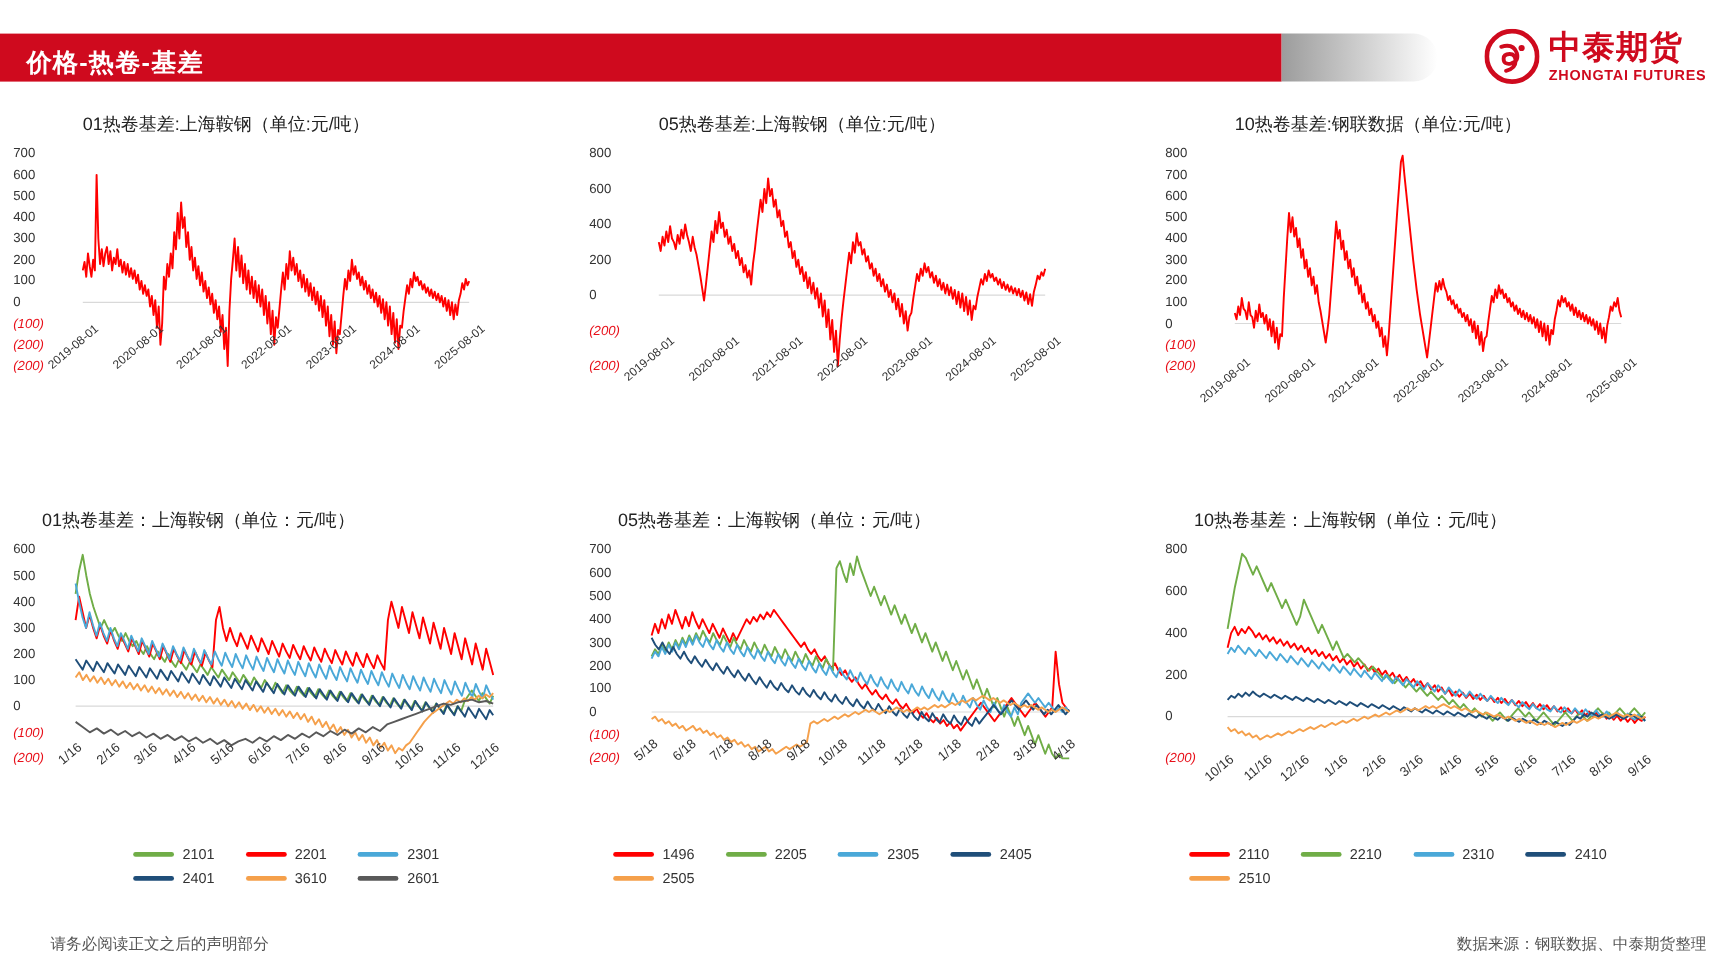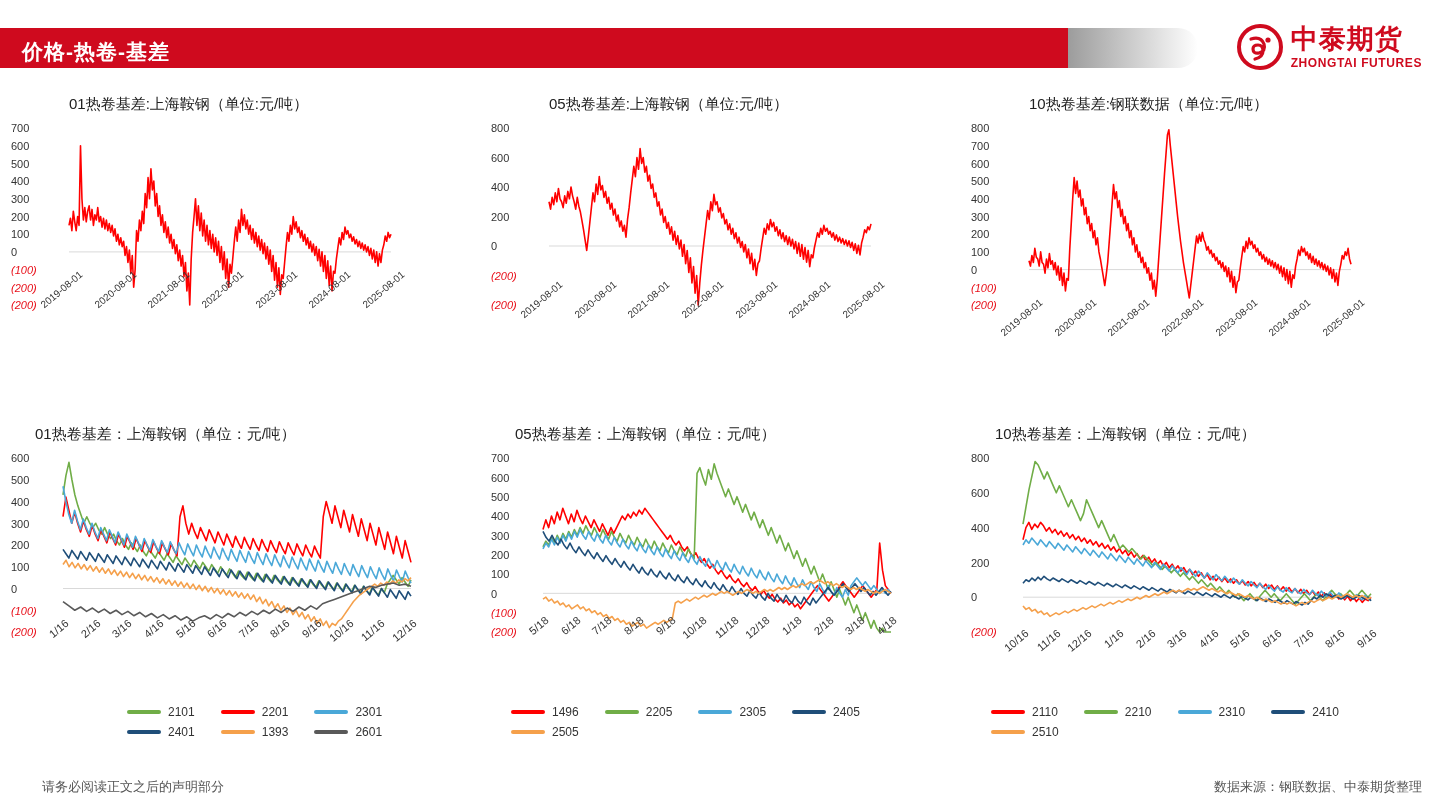--- a/index.html
+++ b/index.html
@@ -208,40 +208,40 @@
           <div class="xlab2" style="left: 75.2727px; width: 40px; text-align: right; top: 166.5px;">3/16</div>
           <div class="xlab2" style="left: 106.909px; width: 40px; text-align: right; top: 166.5px;">4/16</div>
           <div class="xlab2" style="left: 138.545px; width: 40px; text-align: right; top: 166.5px;">5/16</div>
           <div class="xlab2" style="left: 170.182px; width: 40px; text-align: right; top: 166.5px;">6/16</div>
           <div class="xlab2" style="left: 201.818px; width: 40px; text-align: right; top: 166.5px;">7/16</div>
           <div class="xlab2" style="left: 233.455px; width: 40px; text-align: right; top: 166.5px;">8/16</div>
           <div class="xlab2" style="left: 265.091px; width: 40px; text-align: right; top: 166.5px;">9/16</div>
           <div class="xlab2" style="left: 296.727px; width: 40px; text-align: right; top: 166.5px;">10/16</div>
           <div class="xlab2" style="left: 328.364px; width: 40px; text-align: right; top: 166.5px;">11/16</div>
           <div class="xlab2" style="left: 360px; width: 40px; text-align: right; top: 166.5px;">12/16</div>
-          <div class="legend" style="left: 116px; top: 255px; width: 360px; text-align: right;">
+          <div class="legend" style="left: 100px; top: 255px; width: 360px; text-align: right;">
             <div class="lg-item">
               <span class="lg-line" style="background: rgb(112, 173, 71);"></span>
               <span class="lg-txt">2101</span>
             </div>
             <div class="lg-item">
               <span class="lg-line" style="background: rgb(255, 0, 0);"></span>
               <span class="lg-txt">2201</span>
             </div>
             <div class="lg-item">
               <span class="lg-line" style="background: rgb(74, 168, 216);"></span>
               <span class="lg-txt">2301</span>
             </div>
             <div class="lg-item">
               <span class="lg-line" style="background: rgb(31, 78, 121);"></span>
               <span class="lg-txt">2401</span>
             </div>
             <div class="lg-item">
               <span class="lg-line" style="background: rgb(245, 160, 75);"></span>
-              <span class="lg-txt">1393</span>
+              <span class="lg-txt">3610</span>
             </div>
             <div class="lg-item">
               <span class="lg-line" style="background: rgb(89, 89, 89);"></span>
               <span class="lg-txt">2601</span>
             </div>
           </div>
         </div>
     </div>
     <div class="cell r2">
       <div class="ct two">05热卷基差：上海鞍钢（单位：元/吨）</div>

